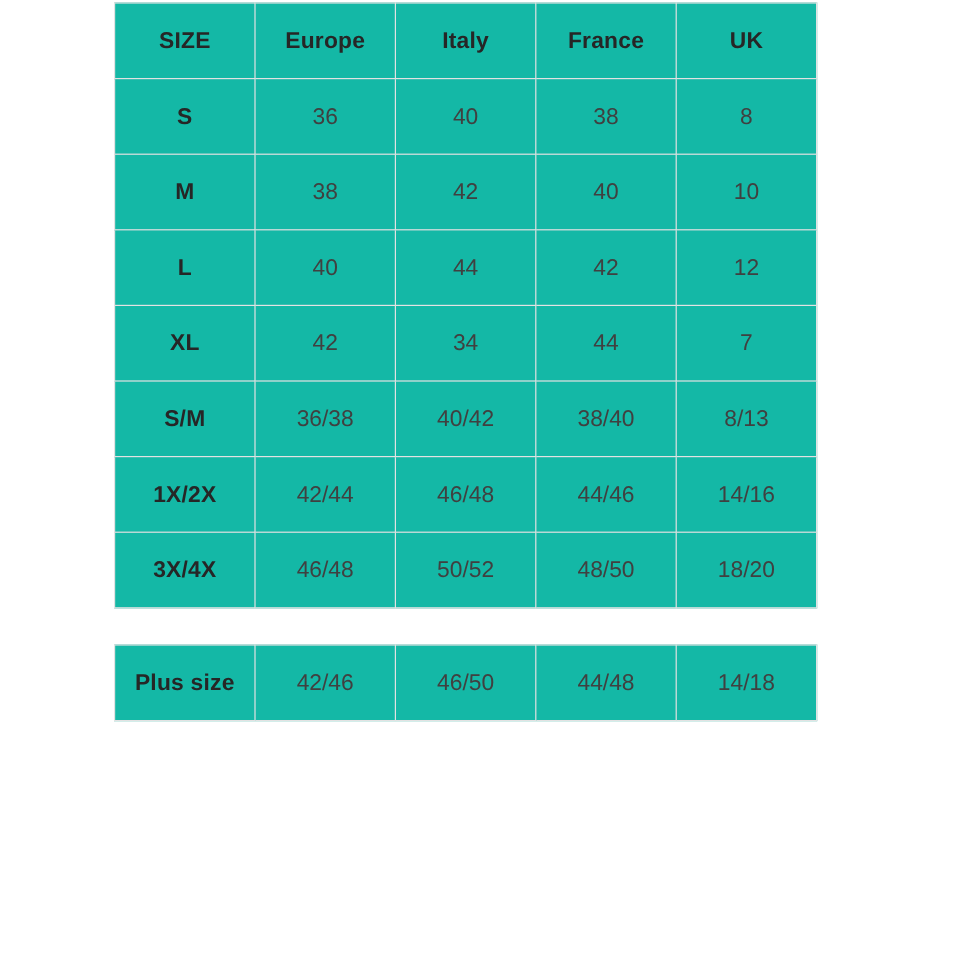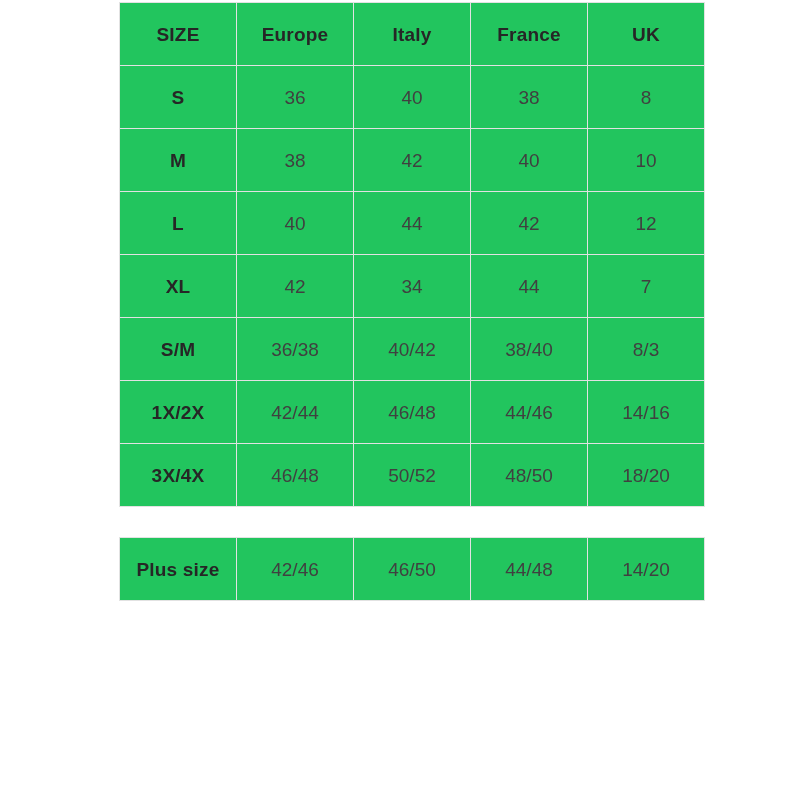--- a/index.html
+++ b/index.html
@@ -10,22 +10,21 @@
     height: 800px;
     font-family: "Liberation Sans", sans-serif;
   }
   .page {
     padding: 2px 0 0 95px;
   }
   table.size-table {
     border-collapse: collapse;
     table-layout: fixed;
     width: 586px;
-    background: #22c55e;
-    margin-left: 24px;
+    background: #14b8a6;
   }
   table.size-table.secondary {
     margin-top: 30px;
   }
   .size-table th,
   .size-table td {
     border: 1px solid #e2e2e2;
     height: 62px;
     text-align: center;
     vertical-align: middle;
@@ -85,21 +84,21 @@
         <td>42</td>
         <td>34</td>
         <td>44</td>
         <td>7</td>
       </tr>
       <tr>
         <td class="size">S/M</td>
         <td>36/38</td>
         <td>40/42</td>
         <td>38/40</td>
-        <td>8/3</td>
+        <td>8/13</td>
       </tr>
       <tr>
         <td class="size">1X/2X</td>
         <td>42/44</td>
         <td>46/48</td>
         <td>44/46</td>
         <td>14/16</td>
       </tr>
       <tr>
         <td class="size">3X/4X</td>
@@ -111,18 +110,18 @@
     </tbody>
   </table>
 
   <table class="size-table secondary">
     <tbody>
       <tr>
         <td class="size">Plus size</td>
         <td>42/46</td>
         <td>46/50</td>
         <td>44/48</td>
-        <td>14/20</td>
+        <td>14/18</td>
       </tr>
     </tbody>
   </table>
 
 </div>
 
 </body></html>

